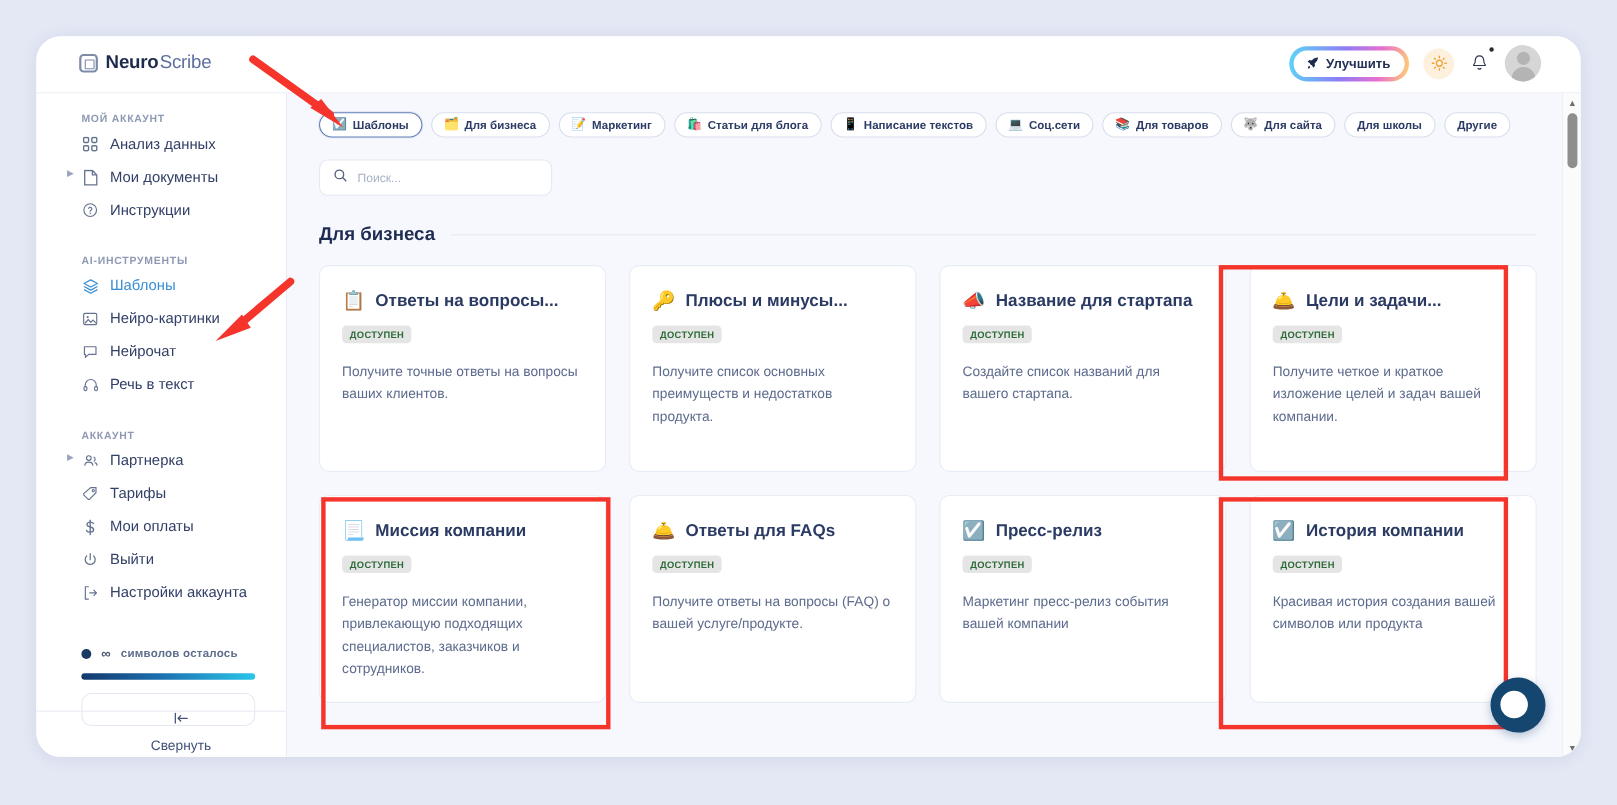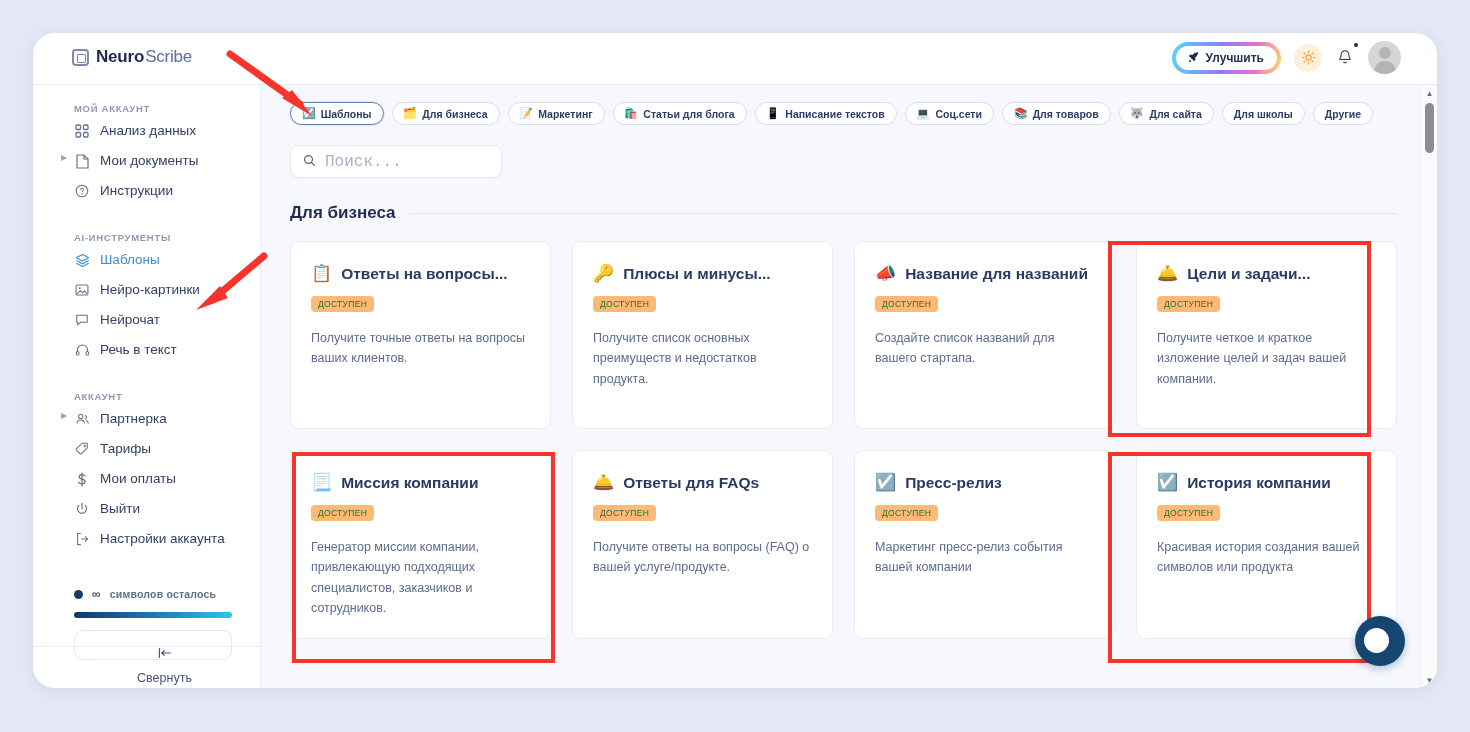--- a/index.html
+++ b/index.html
@@ -132,21 +132,21 @@
 
   .search-wrap { padding: 20px 0 0 29px; }
   .search {
     width: 212px; height: 33px;
     display: flex; align-items: center; gap: 9px;
     padding: 0 12px;
     background: #fff; border: 1px solid #e3e8f3; border-radius: 8px;
   }
   .search input {
     border: none; outline: none; background: transparent;
-    font-family: Liberation Mono, monospace; font-size: 16px; color: #3a4768; width: 100%;
+    font-family: Liberation Sans, sans-serif; font-size: 11px; color: #3a4768; width: 100%;
   }
   .search input::placeholder { color: #a8b1c6; }
 
   .section-head { display: flex; align-items: center; gap: 14px;
     padding: 25px 40px 0 29px; }
   .section-title { font-size: 17px; font-weight: 700; color: #1f2c52; white-space: nowrap; }
   .section-rule { flex: 1; height: 1px; background: #e2e7f2; }
 
   .grid {
     display: grid; grid-template-columns: repeat(4, 1fr);
@@ -155,22 +155,22 @@
   .card {
     background: #fff; border: 1px solid #e7ecf6; border-radius: 9px;
     padding: 22px 20px 20px 20px; min-height: 188px; cursor: pointer;
     position: relative;
   }
   .card-head { display: flex; align-items: flex-start; gap: 9px; }
   .card-emoji { font-size: 17px; line-height: 20px; flex: 0 0 auto; }
   .card-title { font-size: 15.5px; font-weight: 700; color: #2a3a63; line-height: 20px; }
   .badge {
     display: inline-block; margin-top: 12px;
-    background: #fdba74; color: #2d6b39;
-    font-size: 8.5px; font-weight: 400; letter-spacing: .3px;
+    background: #e5e5e5; color: #2d6b39;
+    font-size: 8.5px; font-weight: 700; letter-spacing: .3px;
     padding: 3px 7px; border-radius: 4px; text-transform: uppercase;
   }
   .card-desc { margin-top: 16px; font-size: 12.5px; line-height: 1.62; color: #5d6b8d; }
 
   
   .hl { position: absolute; border: 4px solid #f5342b; pointer-events: none; z-index: 40; }
 
   
   .arrow { position: absolute; z-index: 50; pointer-events: none; }
 
@@ -472,21 +472,21 @@
           <span class="card-emoji">🔑</span>
           <span class="card-title">Плюсы и минусы...</span>
         </div>
         <span class="badge">ДОСТУПЕН</span>
         <div class="card-desc">Получите список основных преимуществ и недостатков продукта.</div>
       </div>
 
       <div class="card">
         <div class="card-head">
           <span class="card-emoji">📣</span>
-          <span class="card-title">Название для названий</span>
+          <span class="card-title">Название для стартапа</span>
         </div>
         <span class="badge">ДОСТУПЕН</span>
         <div class="card-desc">Создайте список названий для вашего стартапа.</div>
       </div>
 
       <div class="card">
         <div class="card-head">
           <span class="card-emoji">🛎️</span>
           <span class="card-title">Цели и задачи...</span>
         </div>

